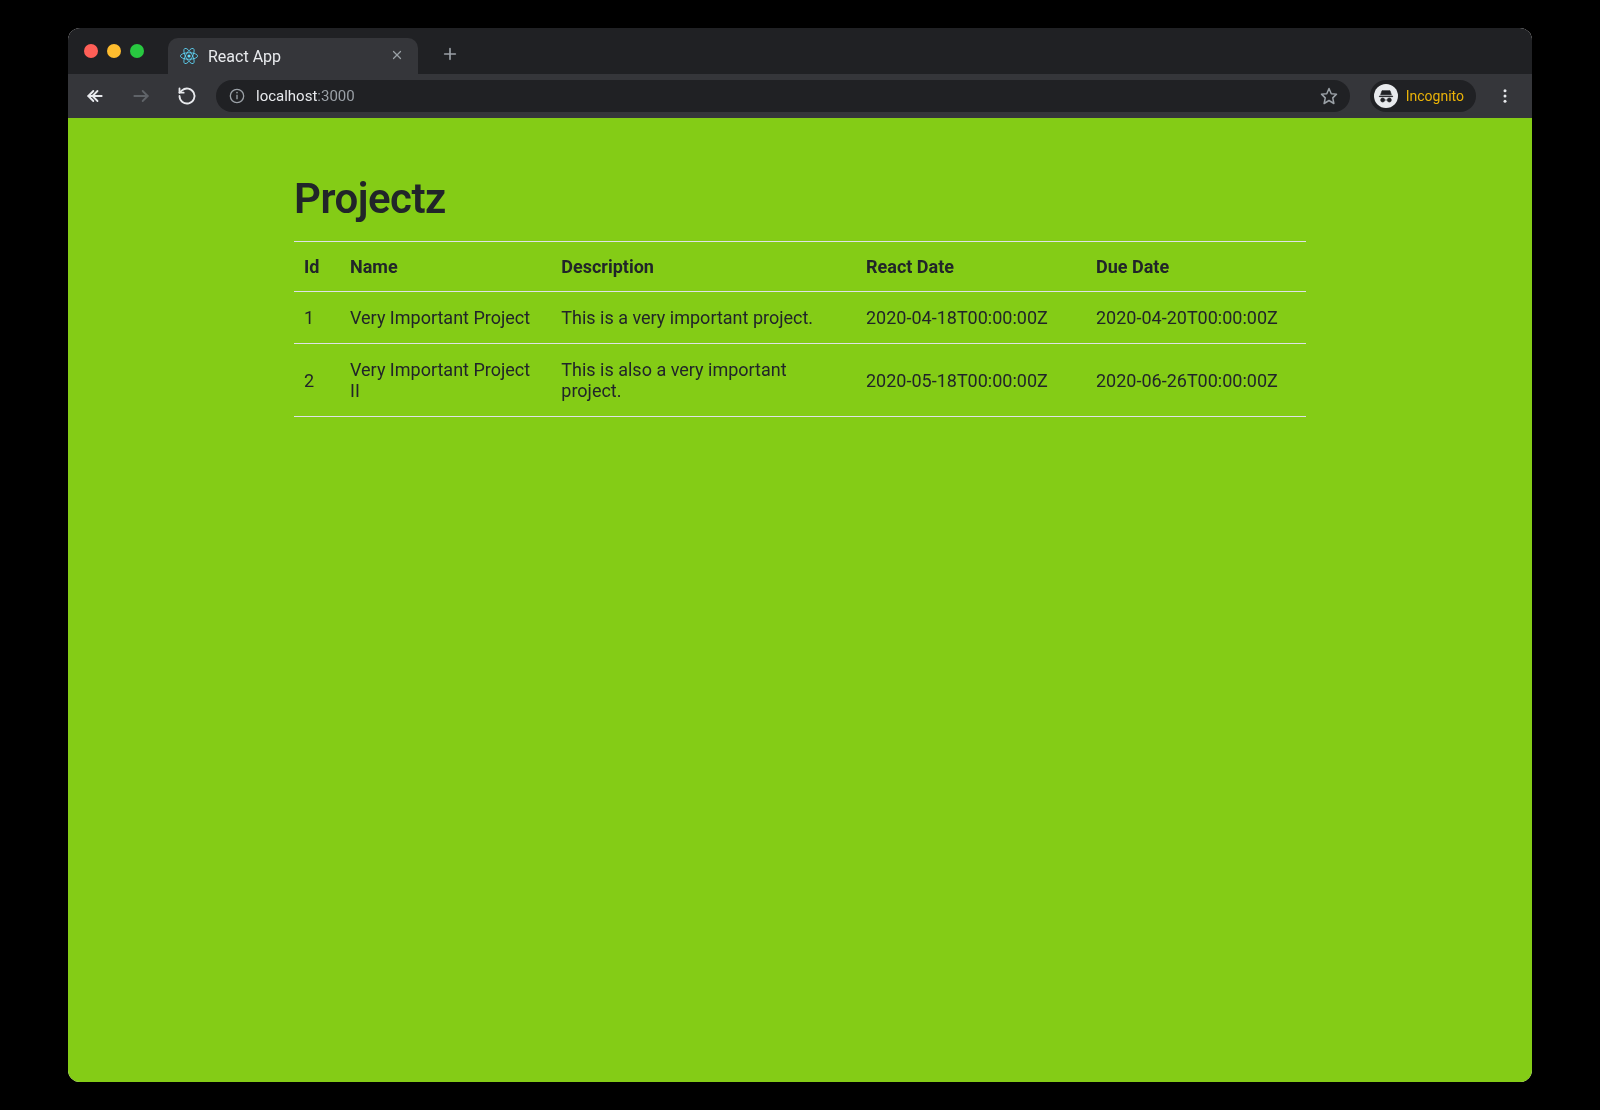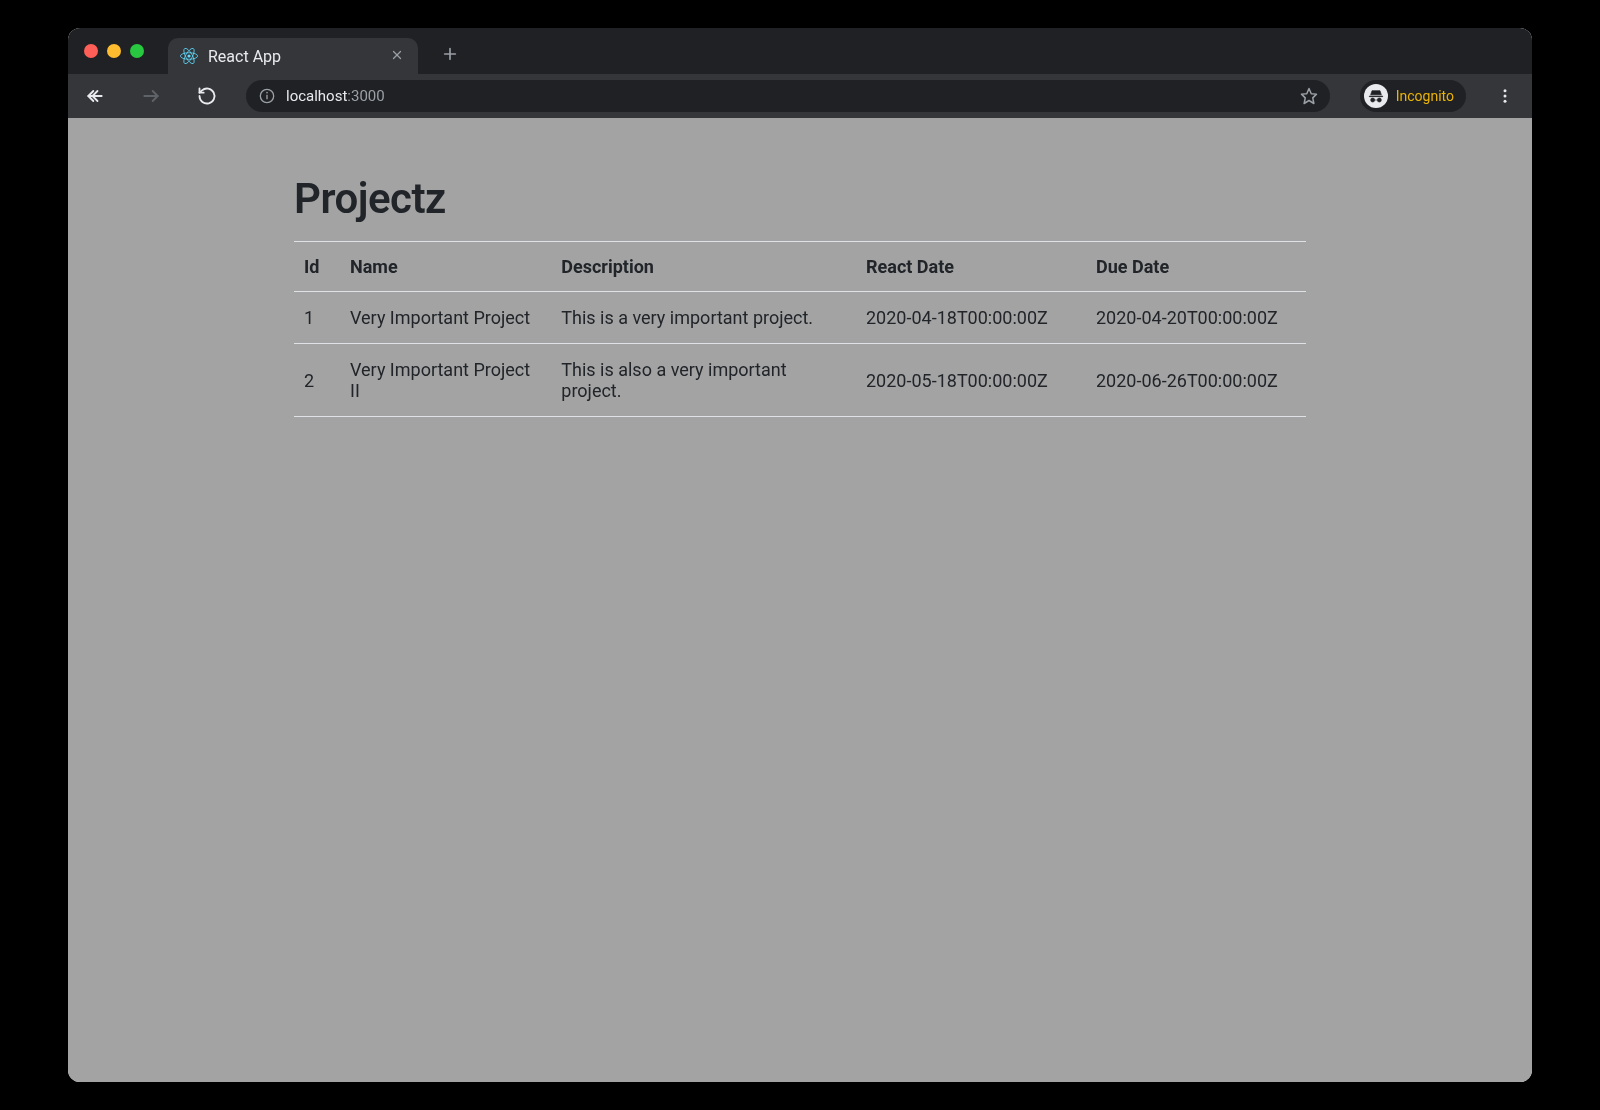--- a/index.html
+++ b/index.html
@@ -90,21 +90,21 @@
       cursor: pointer;
     }
 
     
     .toolbar {
       height: 44px;
       background: #35363a;
       display: flex;
       align-items: center;
       padding: 0 10px;
-      gap: 22px;
+      gap: 12px;
     }
     .nav-btn {
       width: 34px;
       height: 34px;
       display: flex;
       align-items: center;
       justify-content: center;
       color: #9aa0a6;
       border-radius: 50%;
       cursor: pointer;
@@ -153,21 +153,21 @@
     .menu-dots {
       width: 34px; height: 34px;
       display:flex;align-items:center;justify-content:center;
       color:#e8eaed;
       cursor:pointer;
     }
 
     
     .viewport {
       flex: 1;
-      background: #a3a3a3;
+      background: #84cc16;
       overflow: auto;
     }
     .page-container {
       max-width: 1060px;
       margin: 0 auto;
       padding: 56px 24px;
     }
     .page-title {
       font-size: 42px;
       font-weight: 600;

